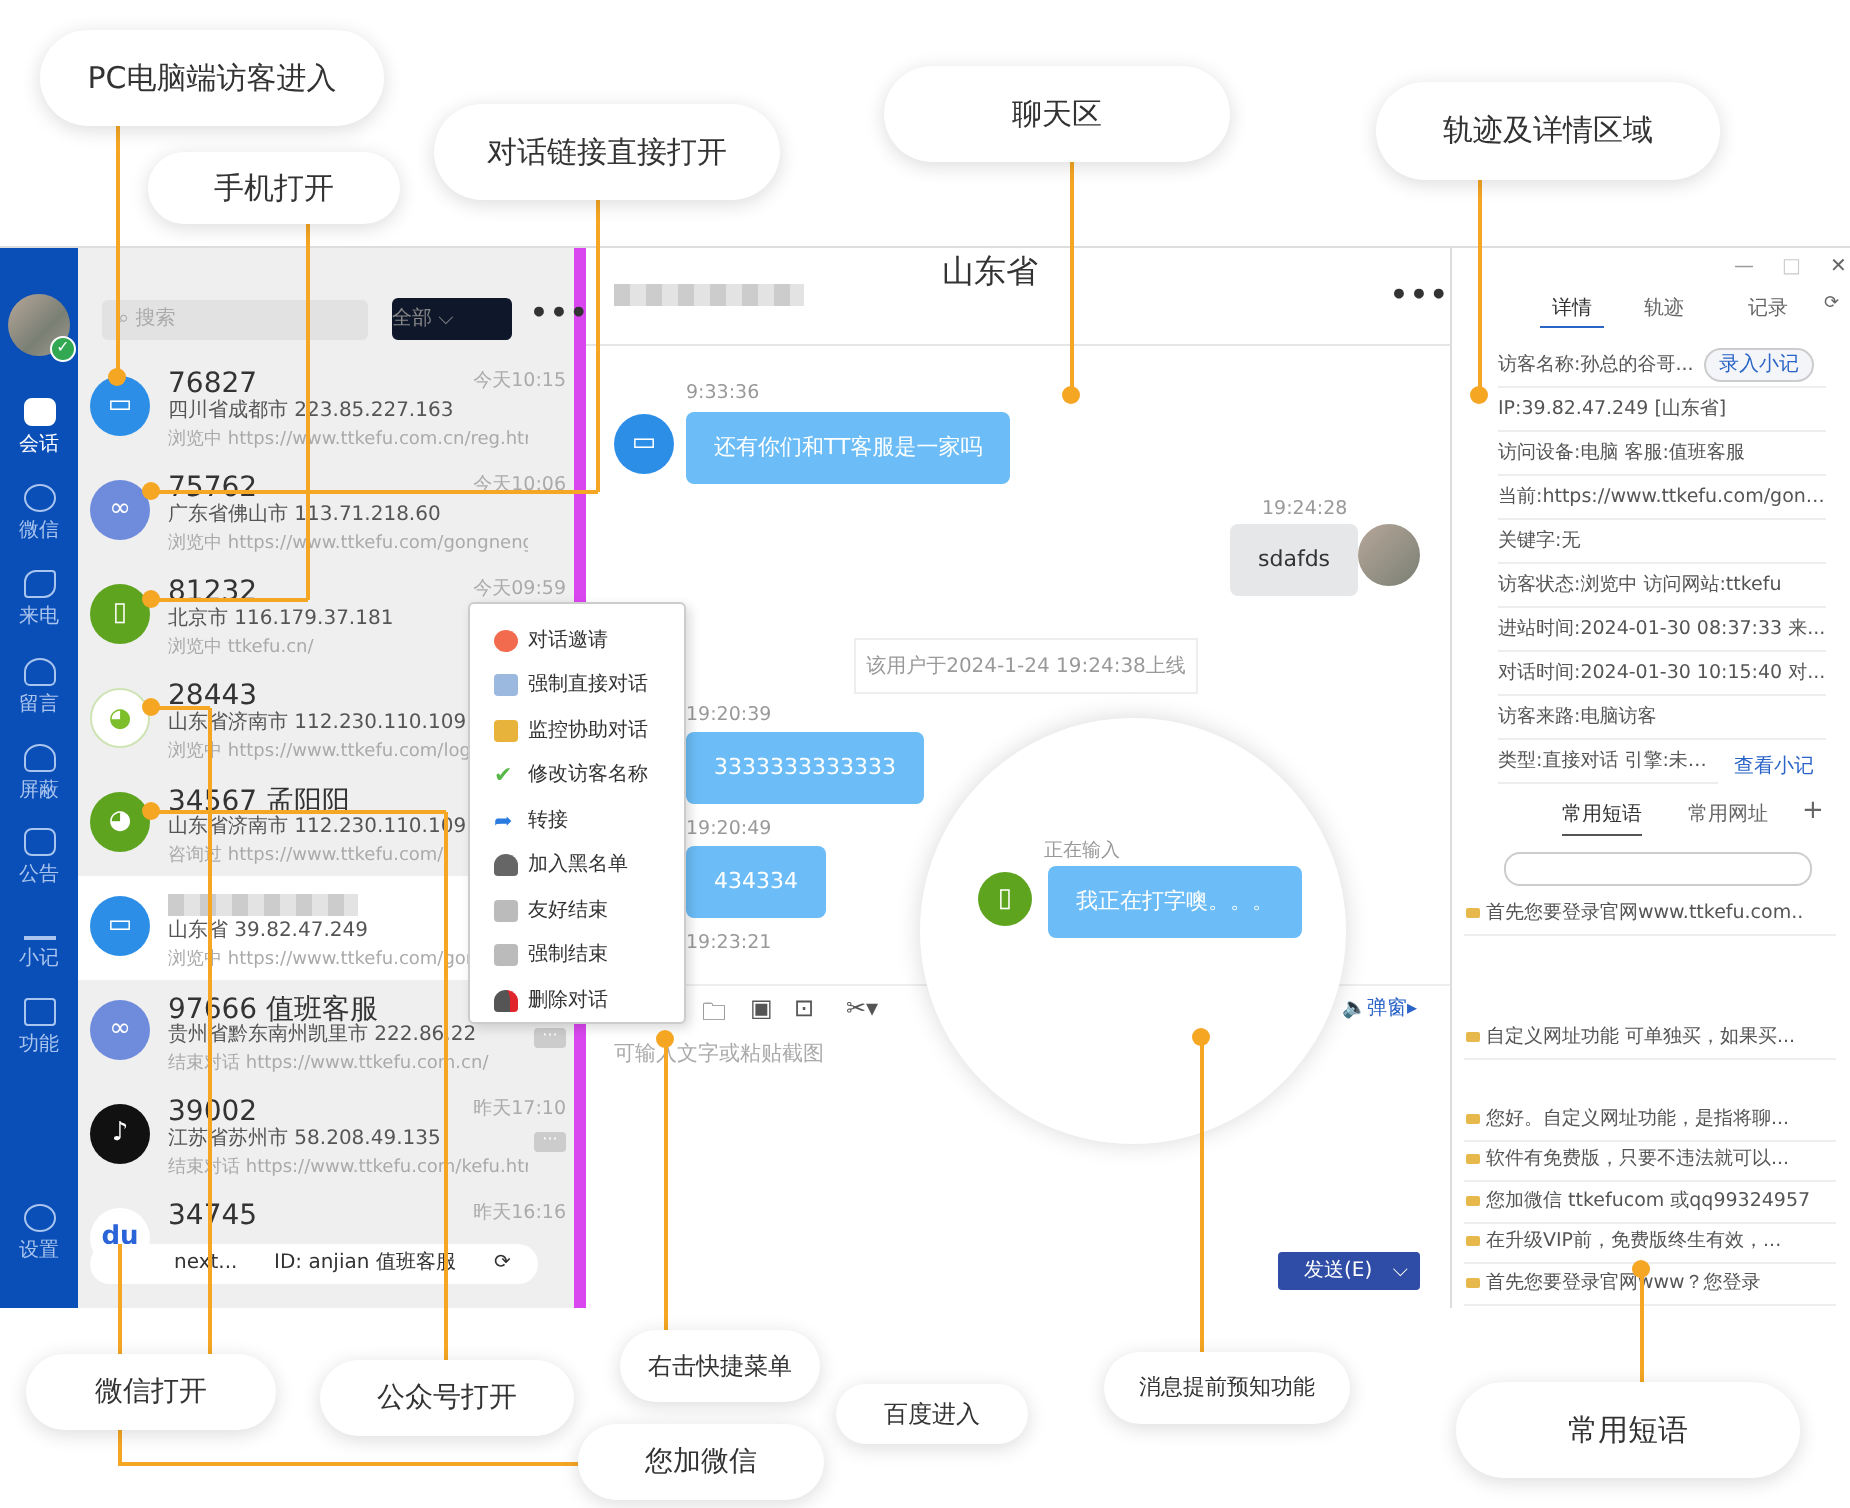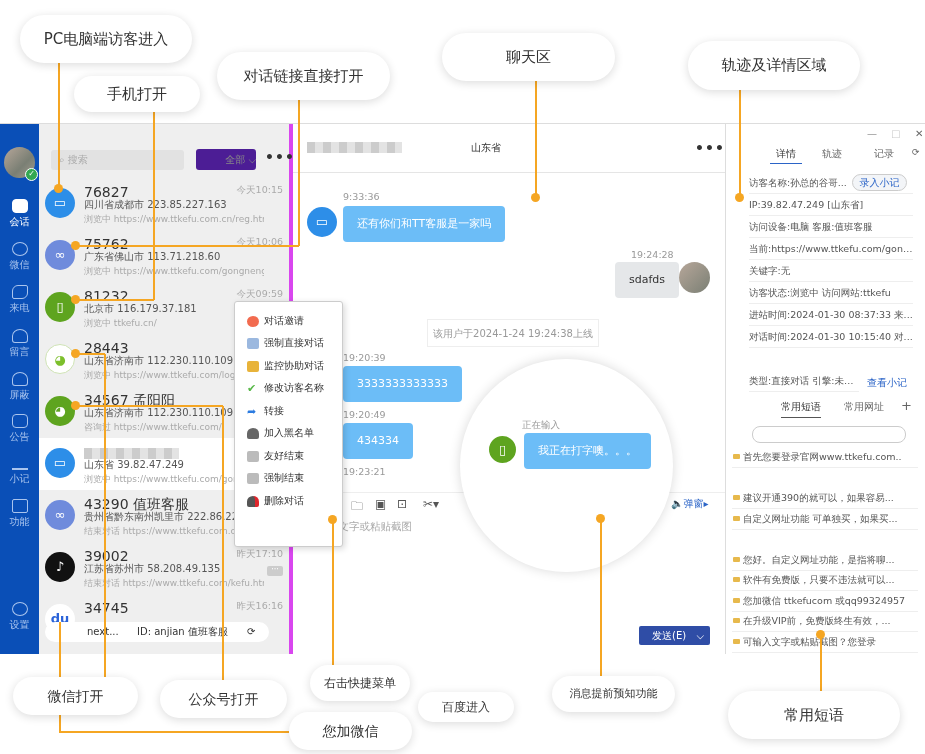--- a/index.html
+++ b/index.html
@@ -6,23 +6,23 @@
   body{width:925px;height:754px;position:relative;background:#fff;font-family:"DejaVu Sans","Liberation Sans",sans-serif;overflow:hidden;color:#333}
   
   #app{position:absolute;left:0;top:123px;width:925px;height:530px;border-top:1px solid #ddd;border-bottom:1px solid #ccc}
   #rail{position:absolute;left:0;top:0;width:39px;height:530px;background:#0a4fb7}
   .rail-item{position:absolute;left:0;width:39px;text-align:center;color:#a9c4ee;font-size:10px}
   .rail-item .ic{display:block;margin:0 auto 2px;width:16px;height:14px;border:1.5px solid #a9c4ee;border-radius:4px}
   .rail-item.active{color:#fff}
   .rail-item.active .ic{background:#fff;border-color:#fff}
   .avatar{position:absolute;left:4px;top:23px;width:31px;height:31px;border-radius:50%;background:linear-gradient(135deg,#b7a79a,#7a7f74 60%,#a39c8f)}
   .avatar .ok{position:absolute;right:-3px;bottom:-3px;width:13px;height:13px;border-radius:50%;background:#33a852;border:1.5px solid #fff;color:#fff;font-size:8px;line-height:10px;text-align:center}
-  #list{position:absolute;left:39px;top:0;width:254px;height:530px;background:#efefef;border-right:4px solid #d946ef}
+  #list{position:absolute;left:39px;top:0;width:254px;height:530px;background:#efefef;border-right:6px solid #d946ef}
   .search{position:absolute;left:12px;top:26px;width:133px;height:20px;background:#e2e2e2;border-radius:3px;font-size:10px;color:#aaa;line-height:20px;padding-left:8px}
-  .filter{position:absolute;left:157px;top:25px;width:60px;height:21px;background:#4c1d95;border-radius:3px;font-size:10px;color:#888;line-height:21px;text-align:right}
+  .filter{position:absolute;left:157px;top:25px;width:60px;height:21px;background:#0f172a;border-radius:3px;font-size:10px;color:#888;line-height:21px;text-align:left}
   .more{position:absolute;font-size:14px;color:#333;letter-spacing:1px;font-weight:bold}
   .v-item{position:absolute;left:0;width:254px;height:52px}
   .v-item.sel{background:#fff}
   .v-av{position:absolute;left:6px;top:10px;width:30px;height:30px;border-radius:50%;color:#fff;font-size:13px;text-align:center;line-height:30px}
   .v-id{position:absolute;left:45px;top:6px;font-size:14px;color:#333}
   .v-loc{position:absolute;left:45px;top:20px;font-size:10px;color:#555;white-space:nowrap}
   .v-url{position:absolute;left:45px;top:35px;font-size:9px;color:#aaa;white-space:nowrap;width:180px;overflow:hidden}
   .v-time{position:absolute;right:10px;top:6px;font-size:9.5px;color:#aaa}
   .v-dots{position:absolute;right:10px;top:24px;width:16px;height:10px;background:#ccc;border-radius:2px;color:#fff;font-size:8px;line-height:7px;text-align:center}
   .blur{display:inline-block;width:95px;height:11px;background:repeating-linear-gradient(90deg,#ccc 0 8px,#e3e3e3 8px 16px);vertical-align:middle}
@@ -41,21 +41,21 @@
   .magnifier{position:absolute;left:167px;top:235px;width:213px;height:213px;border-radius:50%;background:#fff;box-shadow:0 0 12px rgba(0,0,0,0.15)}
   
   #right{position:absolute;left:725px;top:0;width:200px;height:530px;background:#fff;border-left:1px solid #ddd}
   .tab{position:absolute;font-size:10px;color:#666}
   .tab.active{color:#333}
   .d-row{position:absolute;left:23px;width:164px;height:22px;border-bottom:1px solid #eee;font-size:9.5px;color:#555;line-height:22px;white-space:nowrap;overflow:hidden;text-overflow:ellipsis}
   .btn-pill{position:absolute;left:126px;top:50px;width:55px;height:17px;border:1px solid #ccc;border-radius:9px;background:#f3f5f8;font-size:10px;color:#2b64c7;text-align:center;line-height:15px}
   .ph-row{position:absolute;left:6px;width:186px;height:20.5px;border-bottom:1px solid #eee;font-size:9.5px;color:#555;line-height:20px;white-space:nowrap;overflow:hidden;padding-left:11px}
   .ph-row:before{content:"";position:absolute;left:1px;top:7px;width:7px;height:5px;background:#e7b94c;border-radius:1px}
   
-  #ctx{position:absolute;left:234px;top:301px;width:109px;height:246px;background:#fff;border:1px solid #ccc;border-radius:3px;box-shadow:2px 2px 6px rgba(0,0,0,0.15)}
+  #ctx{position:absolute;left:234px;top:301px;width:109px;height:211px;background:#fff;border:1px solid #ccc;border-radius:3px;box-shadow:2px 2px 6px rgba(0,0,0,0.15)}
   .ctx-item{position:absolute;left:12px;font-size:10px;color:#333;height:22px;line-height:22px;white-space:nowrap}
   .ctx-ic{display:inline-block;width:12px;height:11px;margin-right:5px;vertical-align:middle;border-radius:2px}
   
   .callout{position:absolute;background:#fff;border-radius:30px;box-shadow:0 2px 10px rgba(0,0,0,0.14);color:#333;text-align:center;white-space:nowrap}
   .line{position:absolute;background:#f5a623}
   .dot{position:absolute;width:9px;height:9px;border-radius:50%;background:#f5a623}
 </style>
 </head>
 <body>
 
@@ -115,21 +115,21 @@
       <div class="v-url">咨询过 https://www.ttkefu.com/</div>
     </div>
     <div class="v-item sel" style="top:314px">
       <div class="v-av" style="background:#2d8ee8">▭</div>
       <div class="v-id"><span class="blur"></span></div>
       <div class="v-loc">山东省   39.82.47.249</div>
       <div class="v-url">浏览中 https://www.ttkefu.com/gongneng</div>
     </div>
     <div class="v-item" style="top:366px">
       <div class="v-av" style="background:#6f8bdc">∞</div>
-      <div class="v-id">43290  值班客服</div>
+      <div class="v-id">97666  值班客服</div>
       <div class="v-loc">贵州省黔东南州凯里市   222.86.22</div>
       <div class="v-url">结束对话 https://www.ttkefu.com.cn/</div>
       <div class="v-dots">···</div>
     </div>
     <div class="v-item" style="top:418px">
       <div class="v-av" style="background:#111">♪</div>
       <div class="v-id">39002</div>
       <div class="v-loc">江苏省苏州市   58.208.49.135</div>
       <div class="v-url">结束对话 https://www.ttkefu.com/kefu.htm</div>
       <div class="v-time">昨天17:10</div>
@@ -144,21 +144,21 @@
       <span style="position:absolute;left:42px">next...</span>
       <span style="position:absolute;left:92px">ID: anjian</span>
       <span style="position:absolute;left:143px">值班客服</span>
       <span style="position:absolute;left:202px">⟳</span>
     </div>
   </div>
 
   <div id="chat">
     <div class="chat-head">
       <span style="position:absolute;left:14px;top:18px" class="blur"></span>
-      <span style="position:absolute;left:178px;top:17px;font-size:10px">山东省</span>
+      <span style="position:absolute;left:178px;top:2px;font-size:16px">山东省</span>
       <span class="more" style="left:402px;top:16px">•••</span>
     </div>
     <div class="ts" style="left:50px;top:67px">9:33:36</div>
     <div class="v-av" style="left:14px;top:83px;background:#2d8ee8;position:absolute">▭</div>
     <div class="bubble" style="left:50px;top:82px">还有你们和TT客服是一家吗</div>
     <div class="ts" style="left:338px;top:125px">19:24:28</div>
     <div class="bubble gray" style="left:322px;top:138px">sdafds</div>
     <div style="position:absolute;left:386px;top:138px;width:31px;height:31px;border-radius:50%;background:linear-gradient(135deg,#b7a79a,#7a7f74)"></div>
     <div class="sysnote">该用户于2024-1-24 19:24:38上线</div>
     <div class="ts" style="left:50px;top:228px">19:20:39</div>
@@ -196,36 +196,36 @@
 
     <div class="d-row" style="top:48px">访客名称:孙总的谷哥...</div>
     <div class="btn-pill">录入小记</div>
     <div class="d-row" style="top:70px">IP:39.82.47.249 [山东省]</div>
     <div class="d-row" style="top:92px">访问设备:电脑    客服:值班客服</div>
     <div class="d-row" style="top:114px">当前:https://www.ttkefu.com/gongn...</div>
     <div class="d-row" style="top:158px">访客状态:浏览中  访问网站:ttkefu</div>
     <div class="d-row" style="top:136px">关键字:无</div>
     <div class="d-row" style="top:180px">进站时间:2024-01-30 08:37:33  来...</div>
     <div class="d-row" style="top:202px">对话时间:2024-01-30 10:15:40  对...</div>
+    <div class="d-row" style="top:224px">访客来路:电脑访客</div>
     <div class="d-row" style="top:246px;width:110px">类型:直接对话  引擎:未统...</div>
     <span style="position:absolute;left:141px;top:252px;font-size:10px;color:#2b64c7">查看小记</span>
 
     <span class="tab active" style="left:55px;top:276px;border-bottom:1.5px solid #555;padding-bottom:3px">常用短语</span>
     <span class="tab" style="left:118px;top:276px">常用网址</span>
     <span class="tab" style="left:175px;top:274px;font-size:13px">+</span>
     <div style="position:absolute;left:26px;top:302px;width:154px;height:17px;border:1px solid #ccc;border-radius:8px"></div>
 
     <div class="ph-row" style="top:323px">首先您要登录官网www.ttkefu.com..</div>
-    <div class="ph-row" style="top:364px">建议开通390的就可以，如果容易...</div>
     <div class="ph-row" style="top:385px">自定义网址功能 可单独买，如果买...</div>
     <div class="ph-row" style="top:426px">您好。自定义网址功能，是指将聊...</div>
     <div class="ph-row" style="top:446px">软件有免费版，只要不违法就可以...</div>
     <div class="ph-row" style="top:467px">您加微信 ttkefucom 或qq99324957</div>
     <div class="ph-row" style="top:487px">在升级VIP前，免费版终生有效，...</div>
-    <div class="ph-row" style="top:508px">可输入文字或粘贴截图？您登录</div>
+    <div class="ph-row" style="top:508px">首先您要登录官网www？您登录</div>
   </div>
 </div>
 
 <div id="ctx">
   <div class="ctx-item" style="top:8px"><span class="ctx-ic" style="background:#f26b4f;border-radius:50%"></span><span>对话邀请</span></div>
   <div class="ctx-item" style="top:30px"><span class="ctx-ic" style="background:#9bb8df"></span><span>强制直接对话</span></div>
   <div class="ctx-item" style="top:53px"><span class="ctx-ic" style="background:#e8b33a"></span><span>监控协助对话</span></div>
   <div class="ctx-item" style="top:75px"><span class="ctx-ic" style="background:none;color:#57b847;font-size:11px;line-height:11px">✔</span><span>修改访客名称</span></div>
   <div class="ctx-item" style="top:98px"><span class="ctx-ic" style="background:none;color:#2b7be0;font-size:11px;line-height:11px">➦</span><span>转接</span></div>
   <div class="ctx-item" style="top:120px"><span class="ctx-ic" style="background:#666;border-radius:50% 50% 2px 2px"></span><span>加入黑名单</span></div>

